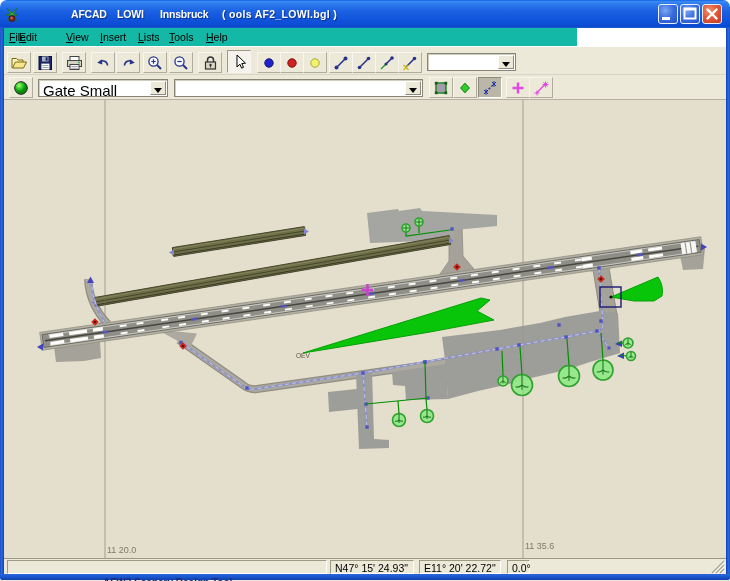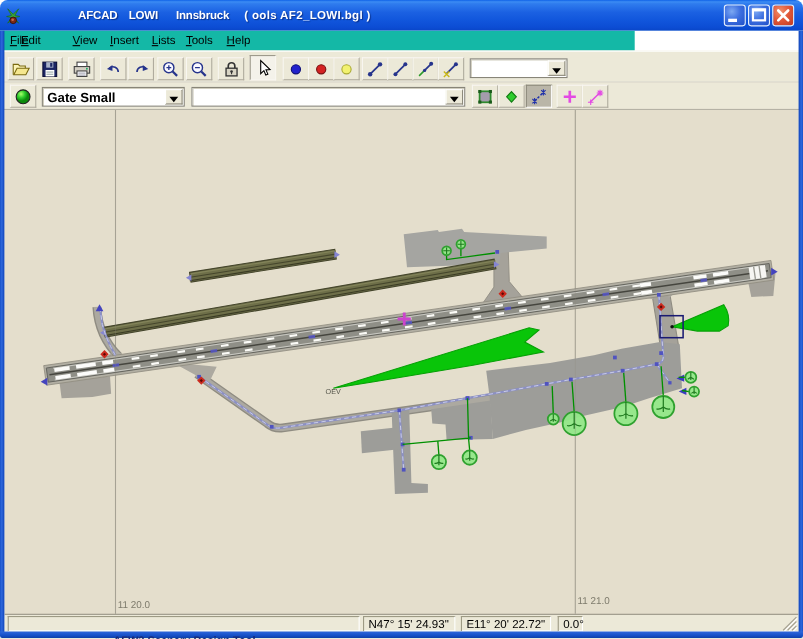--- a/index.html
+++ b/index.html
@@ -23,21 +23,21 @@
 
 #tb1 { position:absolute; left:1px; top:46px; width:728px; height:28px; background:#ECE9D8; border-top:1px solid #FFFFFF; }
 #tb2 { position:absolute; left:1px; top:74px; width:728px; height:26px; background:#ECE9D8; border-top:1px solid #D8D4C8; border-bottom:1px solid #B5B2A5; }
 .tbn { position:absolute; width:24px; height:21px; background:#ECE9D8; border-top:1px solid #F8F6F0; border-left:1px solid #F8F6F0; border-right:1px solid #B0AC9E; border-bottom:1px solid #B0AC9E; }
 .tbn svg { position:absolute; left:3px; top:2px; }
 .tbn.pressed { background:#F4F2EA; border-top:1px solid #9D9A8C; border-left:1px solid #9D9A8C; border-right:1px solid #F8F6F0; border-bottom:1px solid #F8F6F0; }
 .tbn.pressed2 { background:#BAB6A8; border-top:1px solid #8D8A7C; border-left:1px solid #8D8A7C; border-right:1px solid #FFF; border-bottom:1px solid #FFF; }
 .combo { position:absolute; height:20px; background:#fff; border:1px solid #888578; box-shadow:inset 1px 1px 0 #D0CDBE; }
 .combo .arr { position:absolute; right:1px; top:1px; bottom:1px; width:16px; background:#ECE9D8; border-top:1px solid #fff; border-left:1px solid #fff; border-right:1px solid #8D8A7C; border-bottom:1px solid #8D8A7C; }
 .combo .arr:after { content:""; position:absolute; left:3px; top:6px; border:4px solid transparent; border-top:5px solid #000; }
-.combo .ctext { position:absolute; left:4px; top:2px; font-size:12px; font-weight:bold; }
+.combo .ctext { position:absolute; left:4px; top:2px; font-size:15px; font-weight:normal; }
 
 #canvas { position:absolute; left:4px; top:100px; width:722px; height:459px; background:#E4DECC; overflow:hidden; }
 .glabel { position:absolute; font-size:9px; color:#7E7B6C; }
 
 #status { position:absolute; left:4px; top:559px; width:722px; height:15px; background:#ECE9D8; }
 .sfield { position:absolute; top:1px; height:14px; background:#ECE9D8; border-top:1px solid #9D9A84; border-left:1px solid #9D9A84; border-right:1px solid #FFF; border-bottom:1px solid #FFF; font-size:10.5px; padding:1px 0 0 4px; color:#000; white-space:nowrap; }
 
 #bleft { position:absolute; left:0; top:28px; width:4px; height:547px; background:linear-gradient(90deg,#1751C8 0%,#2E67DC 40%,#0E43B8 100%); }
 #bright { position:absolute; right:0; top:28px; width:4px; height:547px; background:linear-gradient(90deg,#0E43B8 0%,#2E67DC 60%,#1751C8 100%); }
 #bbottom { position:absolute; left:0; top:574px; width:730px; height:6px; border-radius:0 0 2px 2px; background:linear-gradient(180deg,#2E67DC 0%,#1751C8 60%,#0E3FA8 100%); }
@@ -449,21 +449,21 @@
 
 <circle cx="427" cy="416" r="6.5" fill="#92E788" fill-opacity="0.95" stroke="#2FA12F" stroke-width="1.6"></circle>
         <path d="M 427,409.5 L 427,418.925 M 427,416 Q 424.8,417.8 423.0,417.1 M 427,416 Q 429.2,417.8 431.0,417.1" fill="none" stroke="#1E7A1E" stroke-width="1.1"></path>
 
 <line x1="105" y1="100" x2="105" y2="558" stroke="#8A867A" stroke-width="0.8" opacity="0.3"></line>
 <line x1="523" y1="100" x2="523" y2="558" stroke="#8A867A" stroke-width="0.8" opacity="0.3"></line>
 <rect x="600" y="287" width="21" height="20" fill="none" stroke="#1A1A72" stroke-width="1.4"></rect>
 <circle cx="611" cy="297" r="1.6" fill="#111"></circle>
 </svg>
   <span class="glabel" style="left:103px;top:445px">11 20.0</span>
-  <span class="glabel" style="left:521px;top:441px">11 21.0</span>
+  <span class="glabel" style="left:521px;top:441px">11 35.6</span>
  </div>
  <div id="status">
   <div class="sfield" style="left:3px;width:320px"></div>
   <div class="sfield" style="left:326px;width:84px">N47° 15' 24.93"</div>
   <div class="sfield" style="left:415px;width:82px">E11° 20' 22.72"</div>
   <div class="sfield" style="left:503px;width:23px">0.0°</div>
   <svg id="grip" viewBox="0 0 15 15">
         <path d="M14 2 L2 14 M14 6 L6 14 M14 10 L10 14" stroke="#A8A494" stroke-width="1.2"></path>
         <path d="M15 3 L3 15 M15 7 L7 15 M15 11 L11 15" stroke="#FFF" stroke-width="1"></path>
       </svg>

